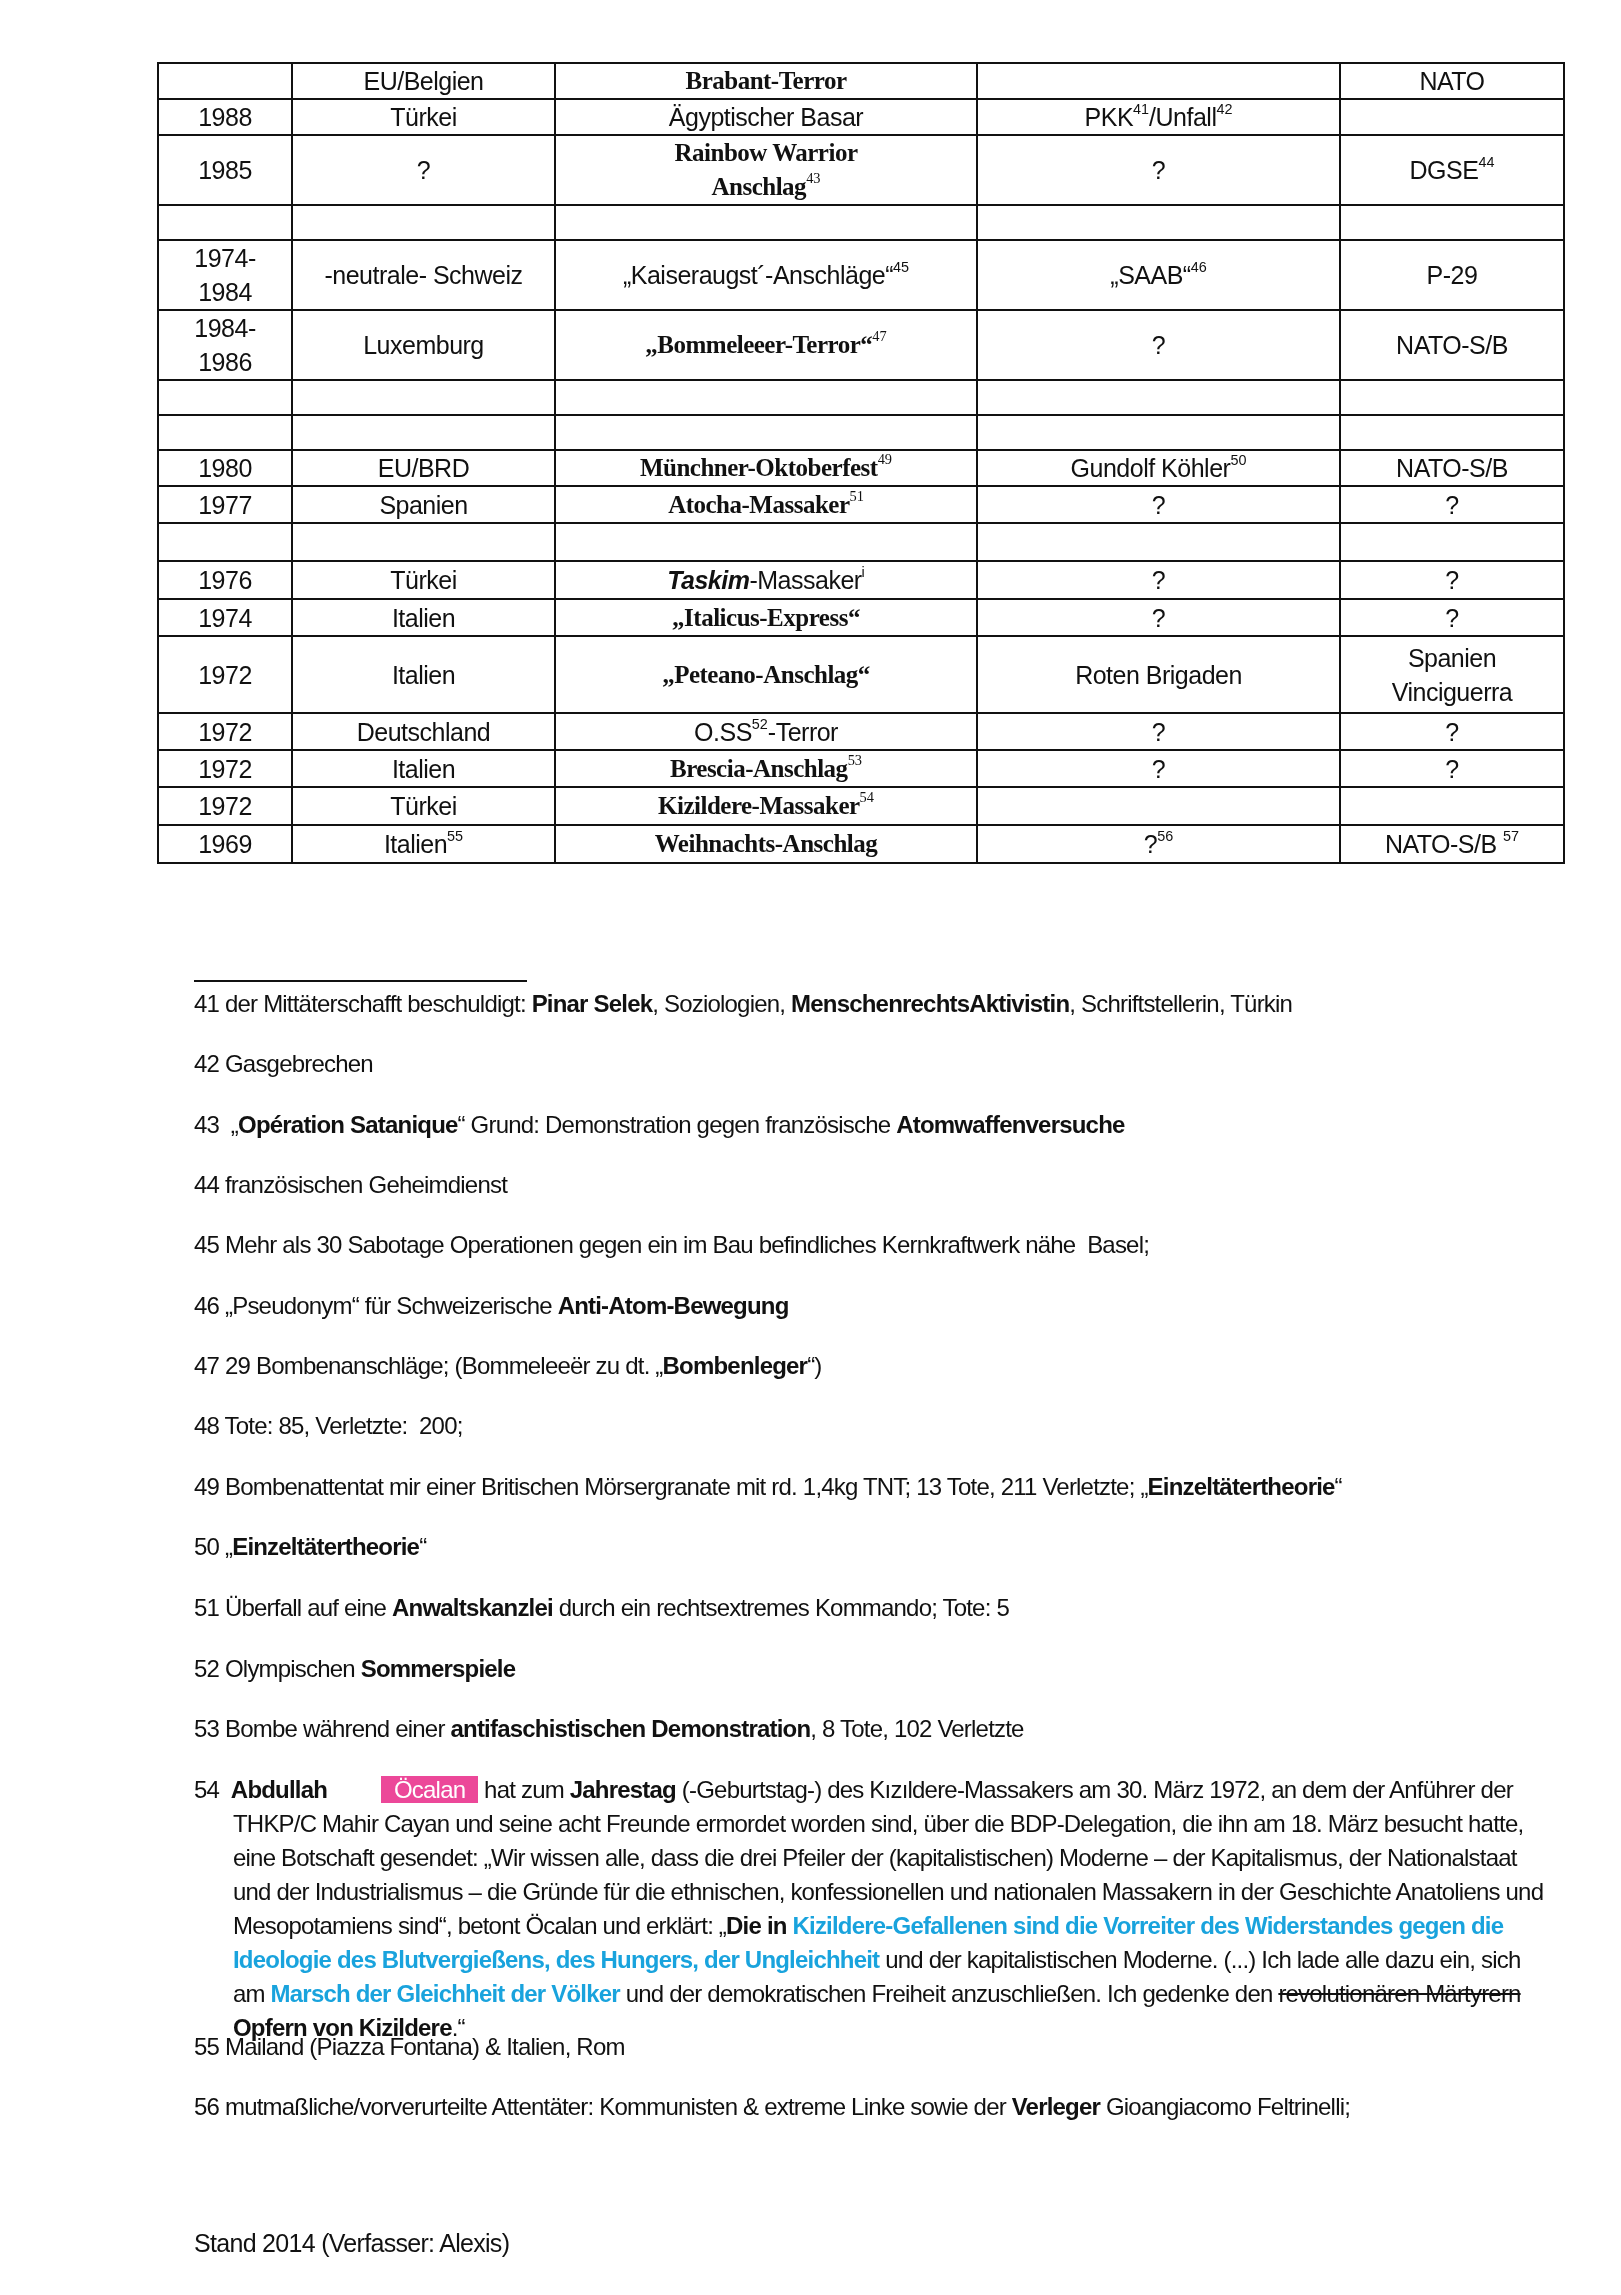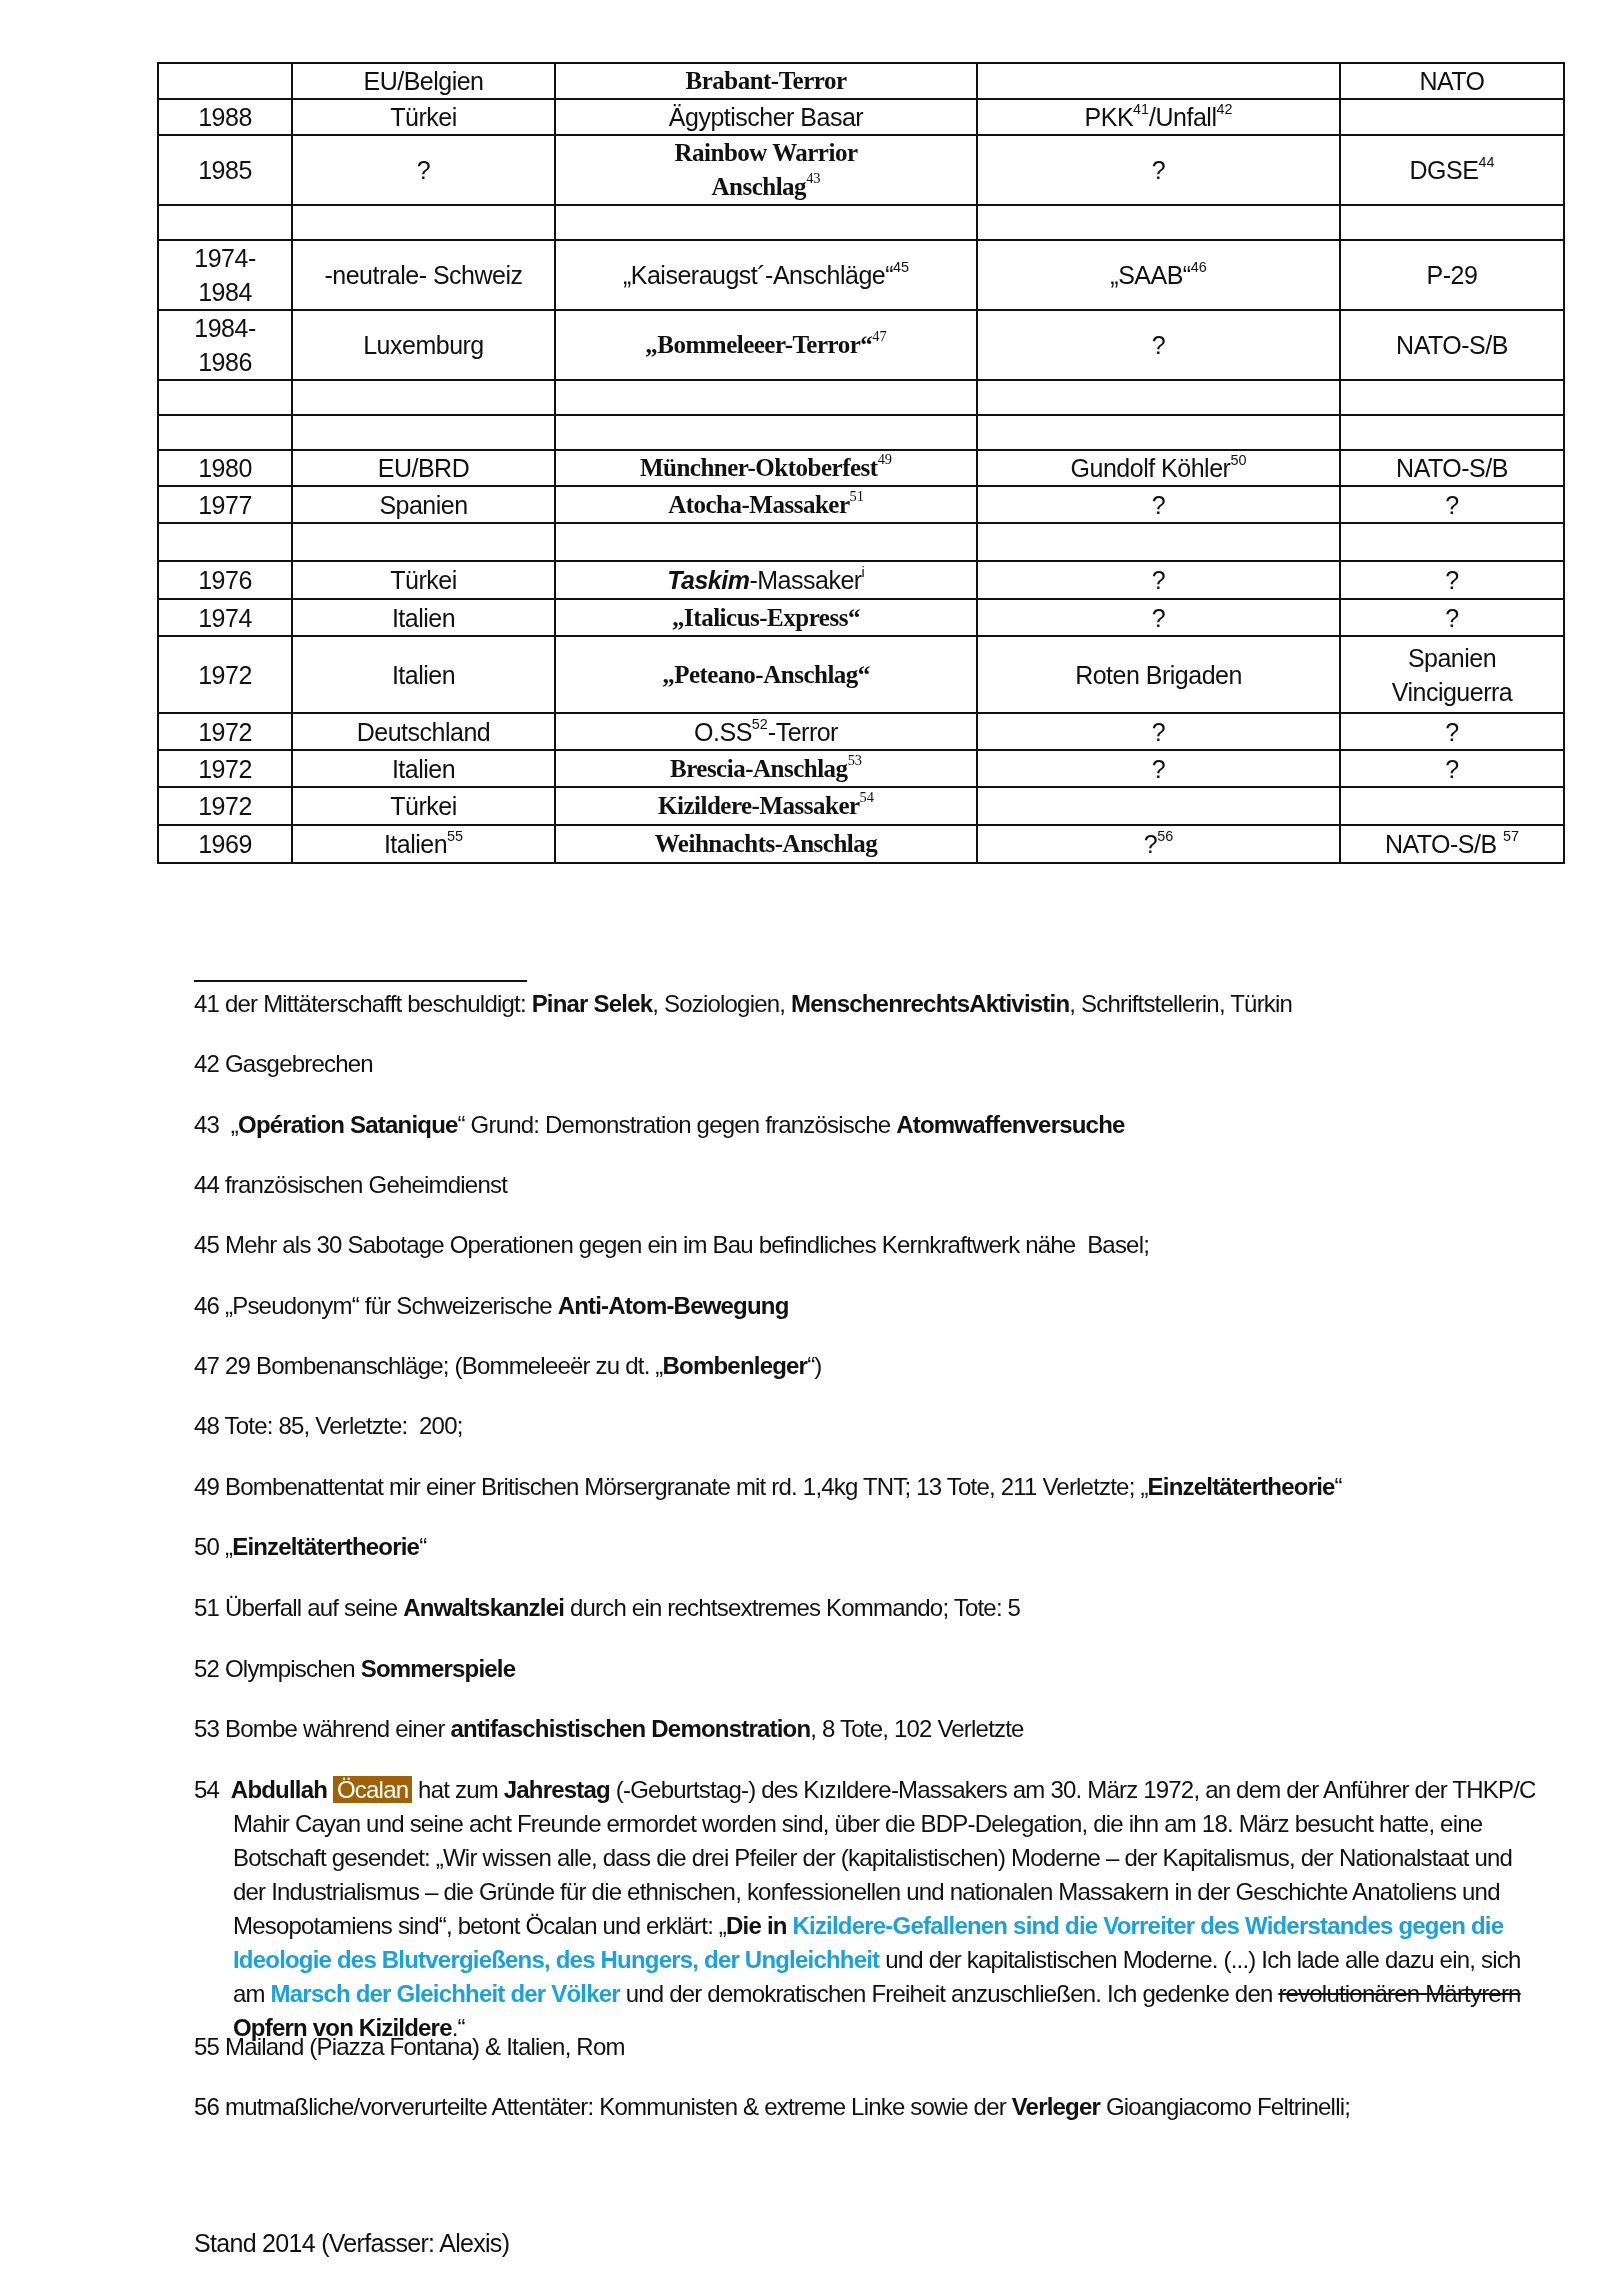--- a/index.html
+++ b/index.html
@@ -36,21 +36,21 @@
   .footnotes {
     position: absolute; left: 194px; top: 985px; width: 1352px;
     font-size: 24px; letter-spacing: -0.8px; line-height: 34px;
   }
   .fn { position: absolute; left: 0; white-space: nowrap; }
   .fn-long {
     position: absolute; left: 0; width: 1352px; white-space: normal;
   }
   .fn-long .body { display: block; padding-left: 39px; text-indent: -39px; }
   .blue { color: #19a3dd; font-weight: bold; }
-  .hl { background: #a16207; color: #fff; padding: 0 4px; }
+  .hl { background: #ec4899; color: #fff; padding: 0 13px; margin-left: 48px; }
   .strike { text-decoration: line-through; }
   .stand {
     position: absolute; left: 194px; top: 2229px; font-size: 25px; letter-spacing: -0.7px;
   }
 </style>
 </head>
 <body>
 
 <div class="page">
 
@@ -238,21 +238,21 @@
   <div class="fn" style="top:424px">
     <span>48</span><span style="white-space:pre"> Tote: 85, Verletzte:  200;</span>
   </div>
   <div class="fn" style="top:485px">
     <span>49</span><span> Bombenattentat mir einer Britischen Mörsergranate mit rd. 1,4kg TNT; 13 Tote, 211 Verletzte; „</span><b>Einzeltätertheorie</b><span>“</span>
   </div>
   <div class="fn" style="top:545px">
     <span>50</span><span> „</span><b>Einzeltätertheorie</b><span>“</span>
   </div>
   <div class="fn" style="top:606px">
-    <span>51</span><span> Überfall auf seine </span><b>Anwaltskanzlei</b><span> durch ein rechtsextremes Kommando; Tote: 5</span>
+    <span>51</span><span> Überfall auf eine </span><b>Anwaltskanzlei</b><span> durch ein rechtsextremes Kommando; Tote: 5</span>
   </div>
   <div class="fn" style="top:667px">
     <span>52</span><span> Olympischen </span><b>Sommerspiele</b>
   </div>
   <div class="fn" style="top:727px">
     <span>53</span><span> Bombe während einer </span><b>antifaschistischen Demonstration</b><span>, 8 Tote, 102 Verletzte</span>
   </div>
   <div class="fn-long" style="top:788px">
     <span class="body"><span>54</span>&nbsp;&nbsp;<b>Abdullah</b> <span class="hl">Öcalan</span><span> hat zum </span><b>Jahrestag</b><span> (-Geburtstag-) des Kızıldere-Massakers am 30. März 1972, an dem der Anführer der THKP/C Mahir Cayan und seine acht Freunde ermordet worden sind, über die BDP-Delegation, die ihn am 18. März besucht hatte, eine Botschaft gesendet: „Wir wissen alle, dass die drei Pfeiler der (kapitalistischen) Moderne – der Kapitalismus, der Nationalstaat und der Industrialismus – die Gründe für die ethnischen, konfessionellen und nationalen Massakern in der Geschichte Anatoliens und Mesopotamiens sind“, betont Öcalan und erklärt: „</span><b>Die in</b> <span class="blue">Kizildere-Gefallenen sind die Vorreiter des Widerstandes gegen die Ideologie des Blutvergießens, des Hungers, der Ungleichheit</span><span> und der kapitalistischen Moderne. (...) Ich lade alle dazu ein, sich am </span><span class="blue">Marsch der Gleichheit der Völker</span><span> und der demokratischen Freiheit anzuschließen. Ich gedenke den </span><span class="strike">revolutionären Märtyrern</span><span> </span><b>Opfern von Kizildere</b><span>.“</span></span>
   </div>

